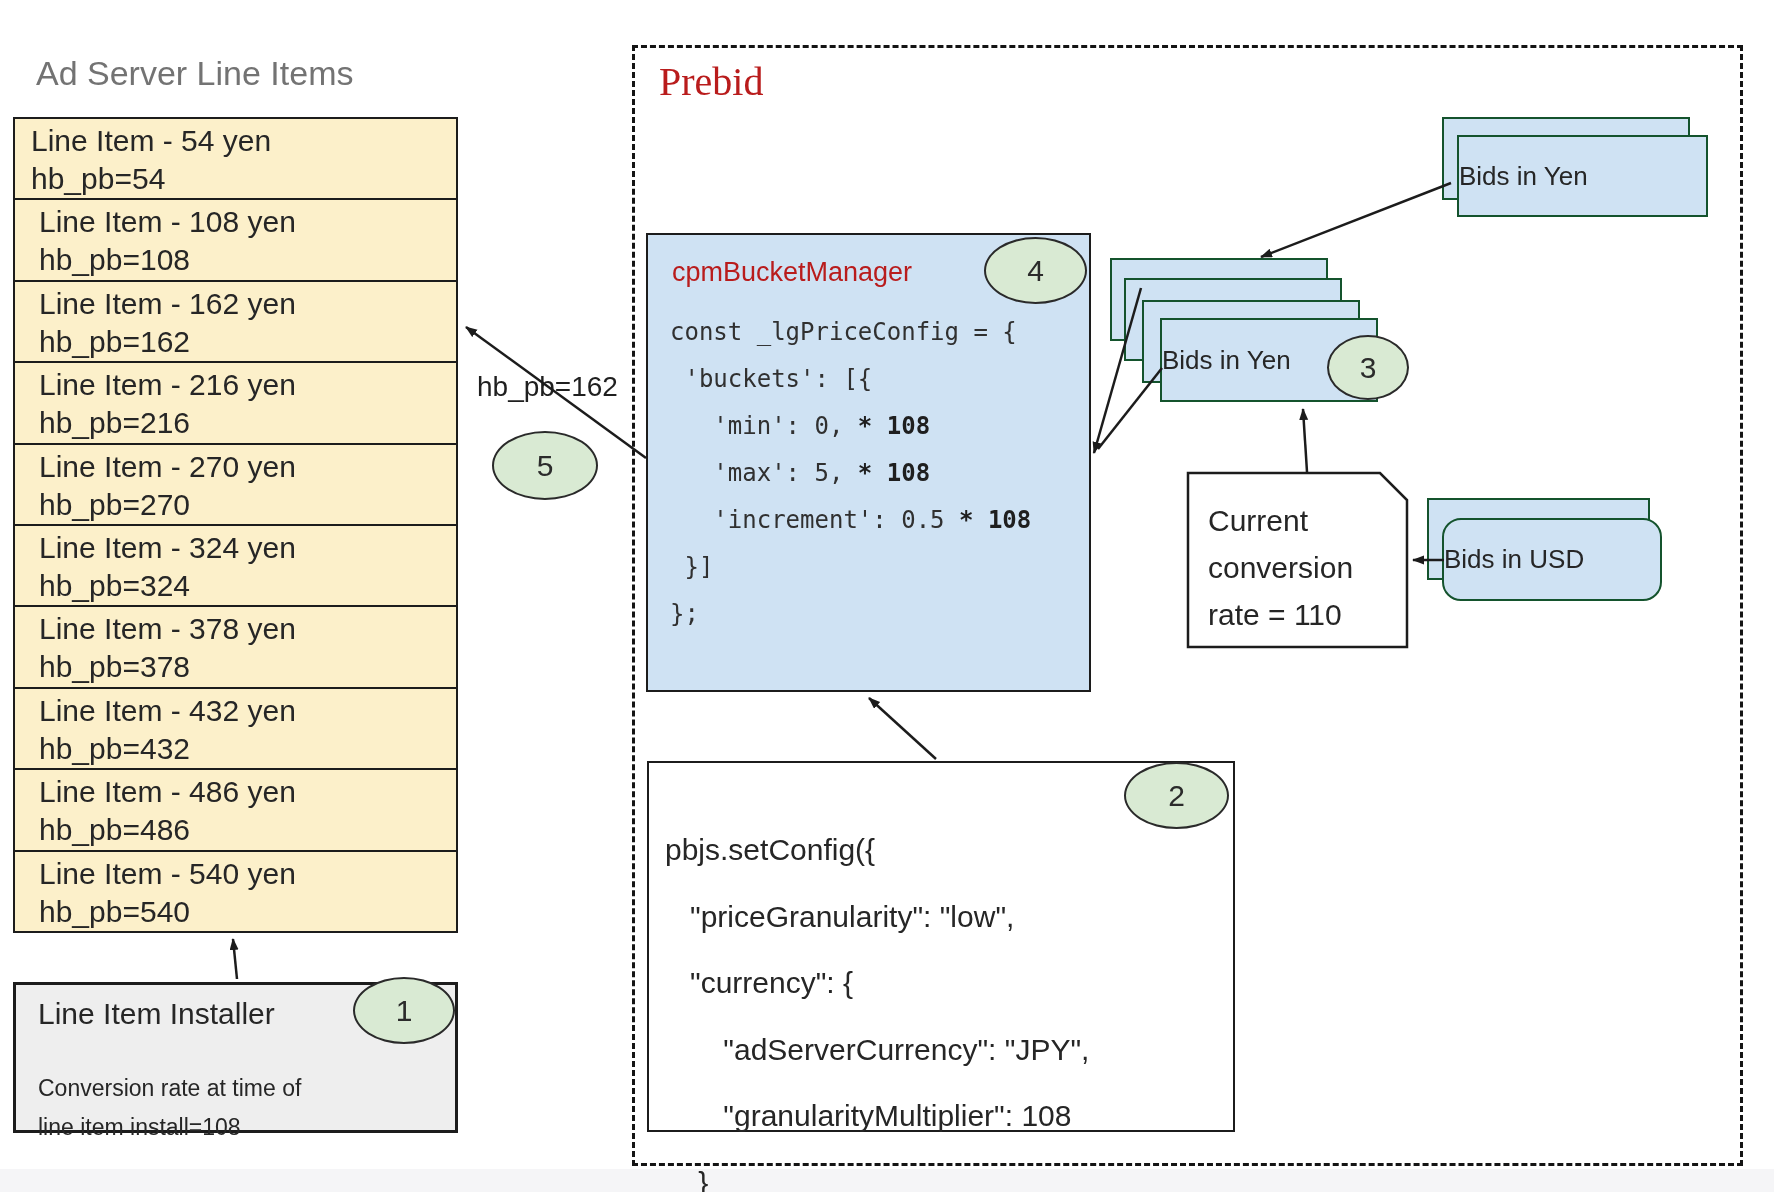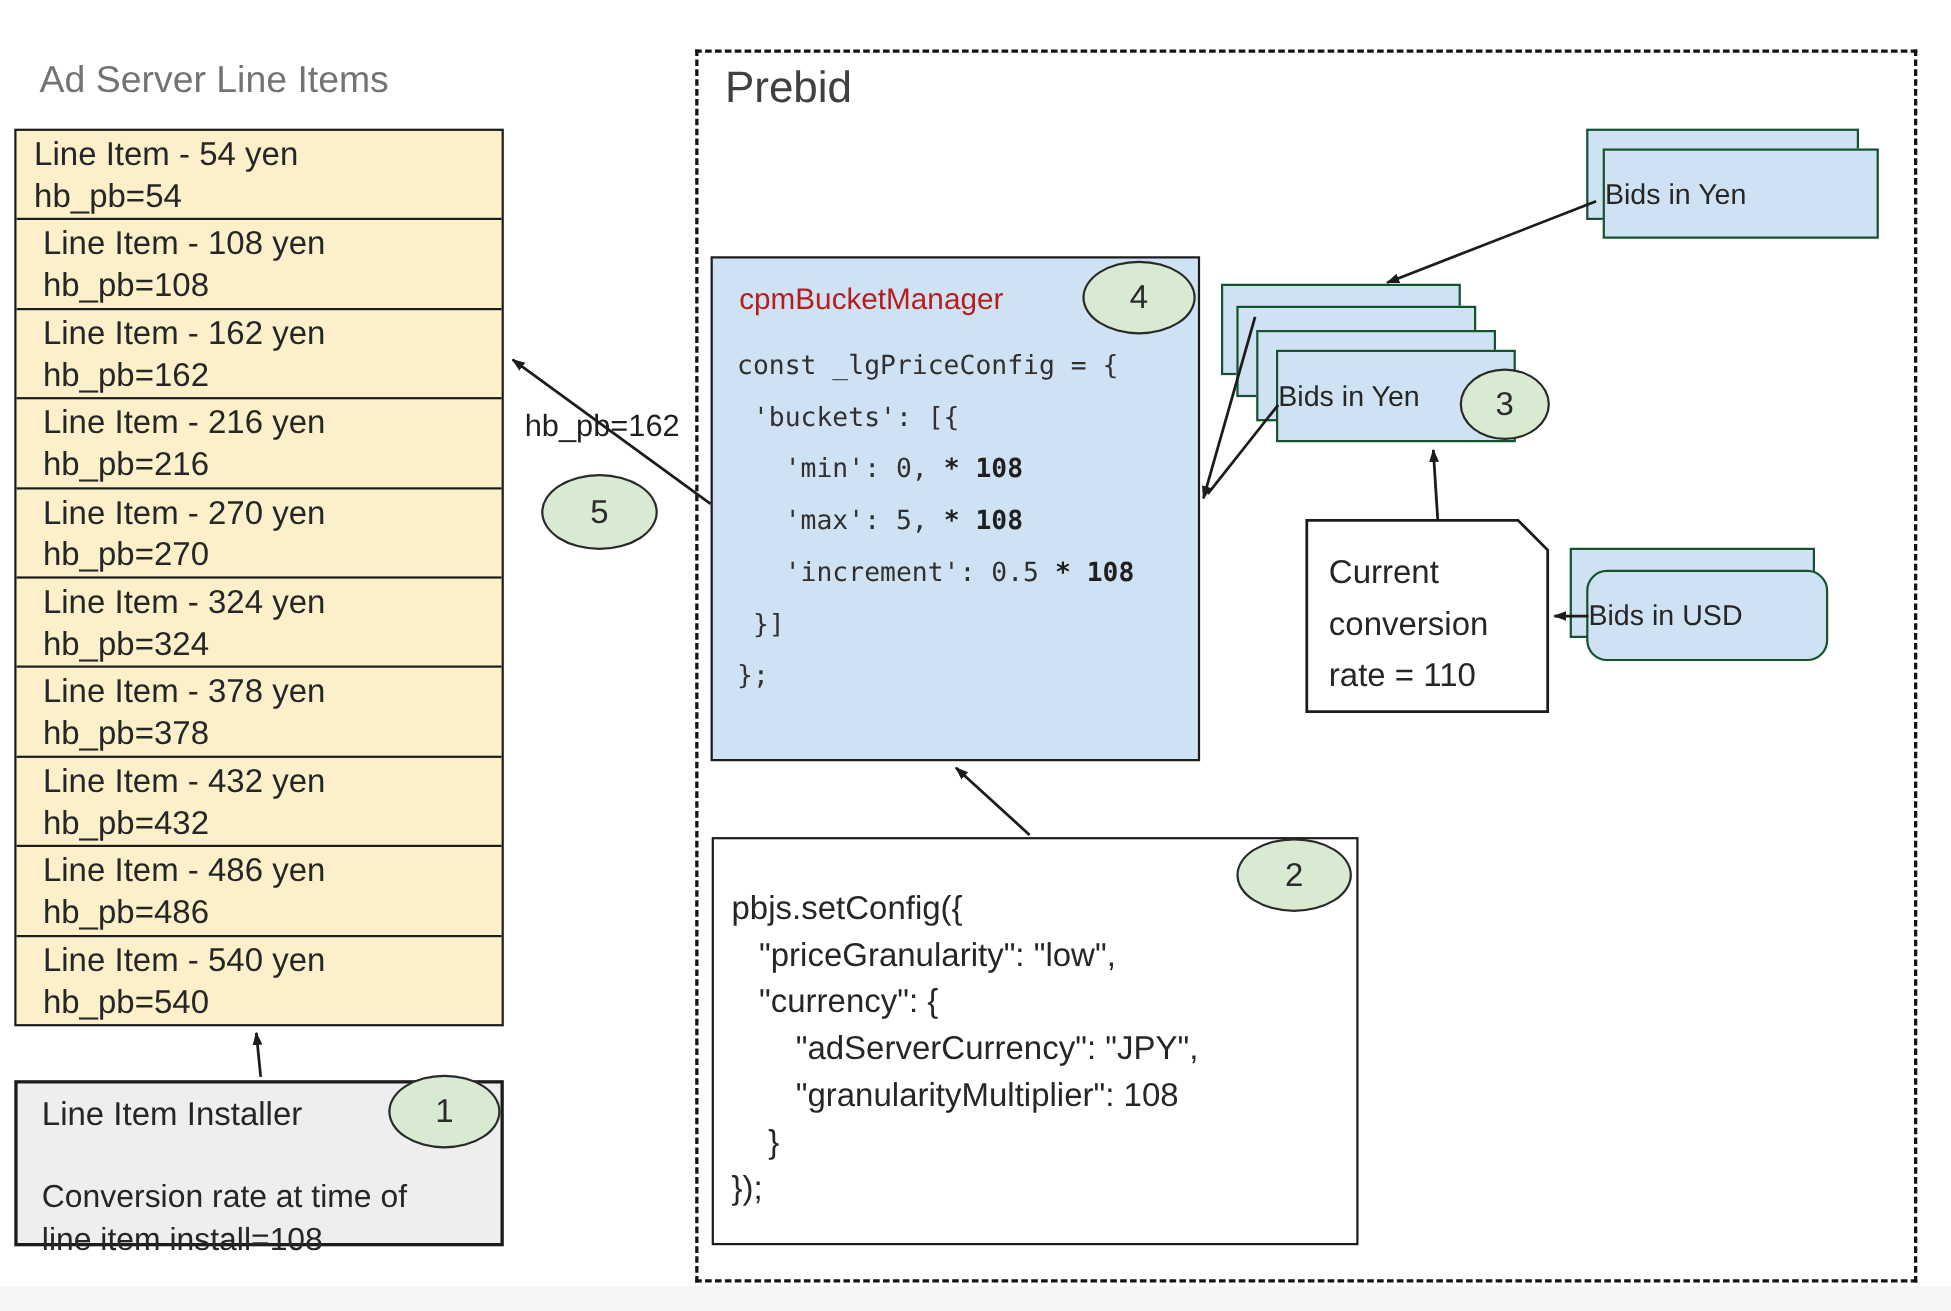--- a/index.html
+++ b/index.html
@@ -19,37 +19,37 @@
   .li-row{flex:1;border-top:2px solid #1c1c1c;padding:3px 0 0 24px;box-sizing:border-box;}
   .li-row:first-child{border-top:none;padding-left:16px;}
   .li-row div{font-size:30px;line-height:38px;color:#262626;white-space:nowrap;}
 
   
   #installer-box{
     left:13px;top:982px;width:445px;height:151px;background:#eeeeee;
     border:3px solid #1c1c1c;box-sizing:border-box;
   }
   #installer-title{left:22px;top:12px;font-size:30px;color:#262626;position:absolute;}
-  #installer-note{left:22px;top:84px;font-size:29px;line-height:39px;color:#262626;position:absolute;}
+  #installer-note{left:22px;top:84px;font-size:23px;line-height:39px;color:#262626;position:absolute;}
 
   
   #prebid-container{left:632px;top:45px;width:1111px;height:1121px;border:3px dashed #141414;box-sizing:border-box;}
-  #prebid-title{left:659px;top:58px;font-size:40px;color:#404040;}
+  #prebid-title{left:659px;top:58px;font-size:40px;color:#b91c1c;font-family:Liberation Serif, serif;}
 
   
   #bucket-box{left:646px;top:233px;width:445px;height:459px;background:#cfe2f3;border:2.5px solid #1c1c1c;box-sizing:border-box;}
   #bucket-label{position:absolute;left:24px;top:22px;font-size:27px;color:#b91c1c;}
   #bucket-code{position:absolute;left:22px;top:74px;}
   #bucket-code .codeline{font-family:"DejaVu Sans Mono", monospace;font-size:24px;line-height:47px;color:#303030;white-space:pre;}
   #bucket-code .codeline b{font-weight:700;color:#1f1f1f;}
 
   
   #pbjs-box{left:647px;top:761px;width:588px;height:371px;background:#ffffff;border:2.5px solid #1c1c1c;box-sizing:border-box;}
   #pbjs-code{position:absolute;left:16px;top:42px;}
-  #pbjs-code .jsline{font-size:30px;line-height:42.5px;color:#262626;white-space:pre;}
+  #pbjs-code .jsline{font-size:30px;line-height:42.5px;color:#262626;white-space:pre;margin-top:24px;}
 
   
   .card{
     background:#cfe2f3;border:2px solid #14532d;box-sizing:border-box;
     display:flex;align-items:center;justify-content:flex-start;
     font-size:26px;color:#262626;white-space:nowrap;
   }
 
   
   .note-text{font-size:30px;line-height:47px;color:#262626;}

